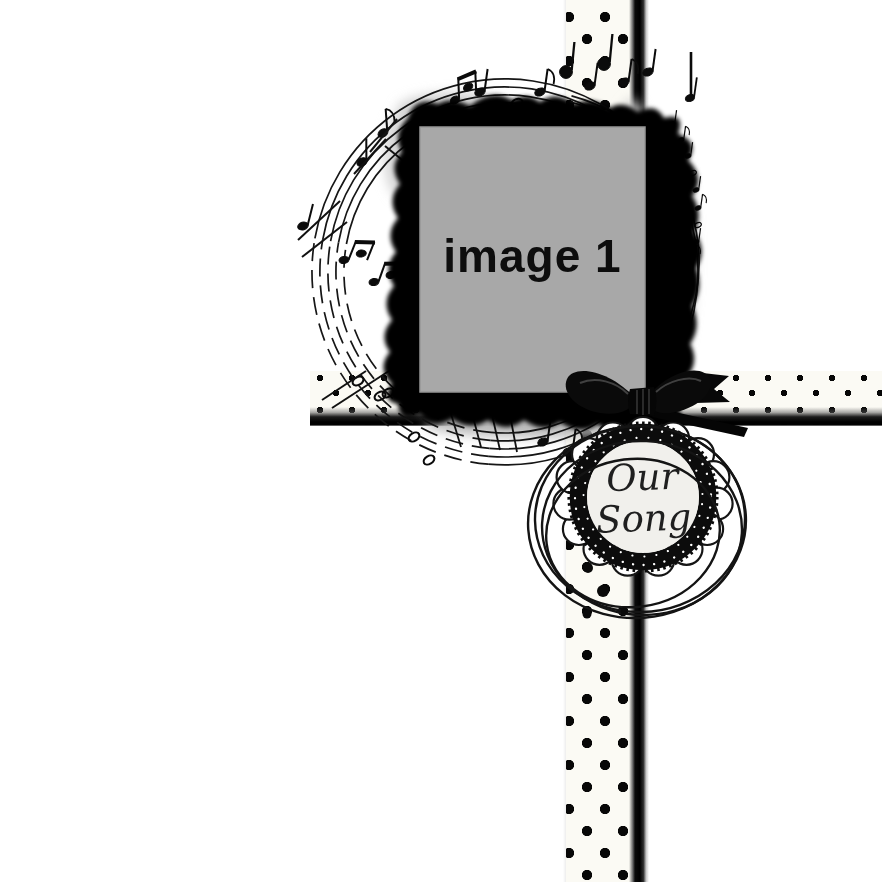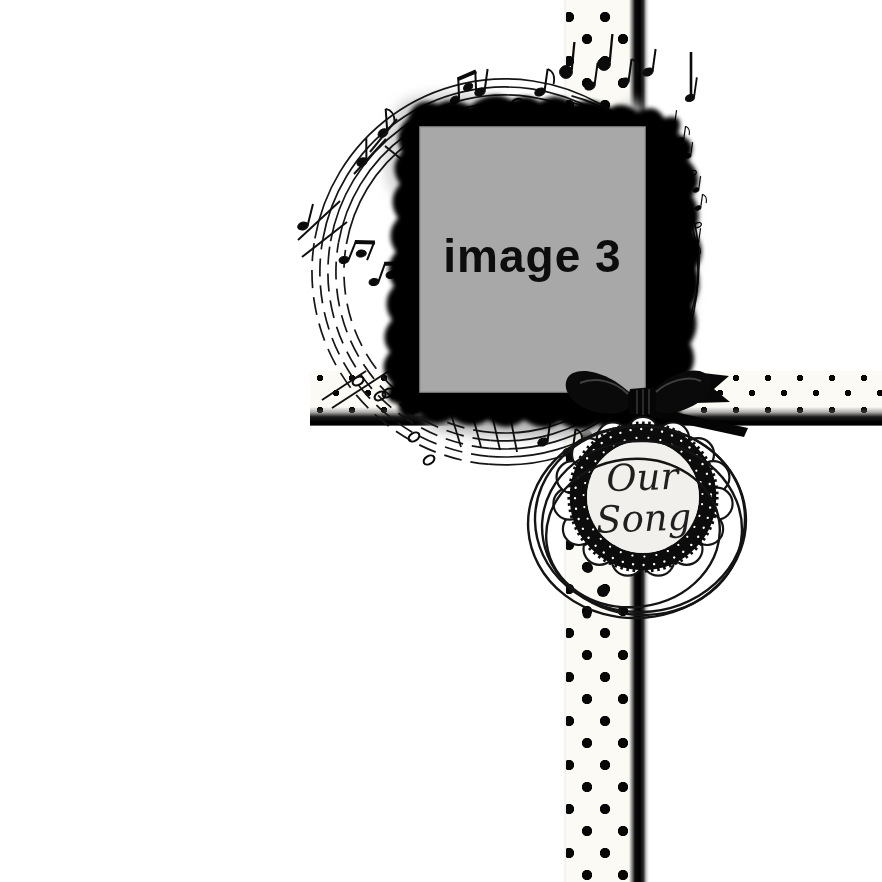--- a/index.html
+++ b/index.html
@@ -235,20 +235,20 @@
       <path d="M701,381 C688,375 668,381 656,392" fill="none" stroke="#4d4d4d" stroke-width="2" opacity="0.8"></path>
       <path d="M630,389 Q626,401 630,414 L654,416 Q659,401 654,387 Z" fill="#060606"></path>
       <g stroke="#3c3c3c" stroke-width="1.4">
         <line x1="637" y1="390" x2="637" y2="414"></line>
         <line x1="643" y1="389" x2="643" y2="415"></line>
         <line x1="649" y1="389" x2="649" y2="414"></line>
       </g>
     </g>
   </svg>
 
-  <div class="photo-label">image 3</div>
+  <div class="photo-label">image 1</div>
 
   <div class="badge-text">
     <span>Our</span>
     <span>Song</span>
   </div>
 
 </div>
 
 </body></html>

